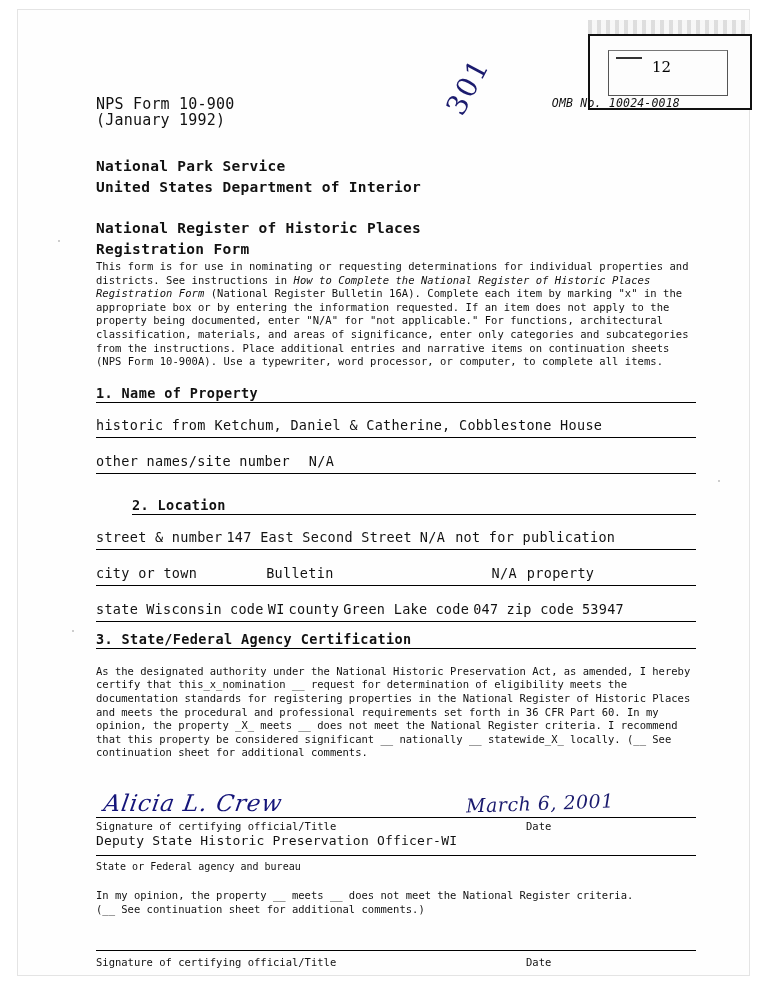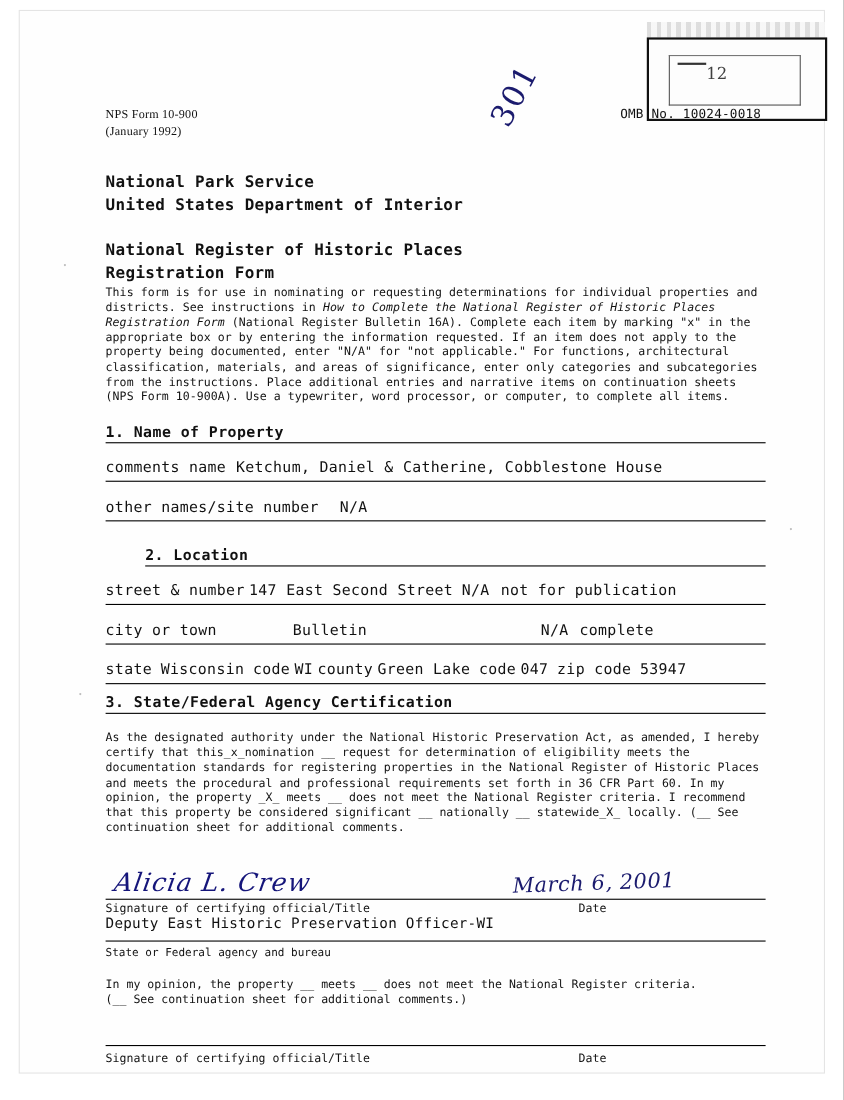--- a/index.html
+++ b/index.html
@@ -33,31 +33,31 @@
     position: absolute;
     left: 78px;
     top: 86px;
     width: 600px;
   }
   .mono {
     font-family: "DejaVu Sans Mono", monospace;
     color: #111;
   }
   .hdr-line {
-    font-size: 11px;
+    font-size: 15px;
     letter-spacing: 0.2px;
     line-height: 16px;
-    font-family: Liberation Serif, serif;
   }
   .omb {
     position: absolute;
-    right: 4px;
+    right: 16px;
     top: 0;
     font-size: 11.5px;
     letter-spacing: 0.2px;
+    font-style: italic;
   }
   .row-head {
     position: relative;
     height: 32px;
   }
   .title-block {
     margin-top: 28px;
     font-size: 14.5px;
     font-weight: bold;
     line-height: 21px;
@@ -225,25 +225,25 @@
   }
   .stamp-tick {
     position: absolute;
     left: 26px;
     top: 21px;
     width: 26px;
     border-top: 2px solid #333;
   }
   .stamp-num {
     position: absolute;
-    left: 52px;
+    left: 62px;
     top: 22px;
     font-family: "DejaVu Serif", serif;
     font-size: 15px;
-    color: #404040;
+    color: #000000;
   }
   .stamp-clip {
     position: absolute;
     left: 570px;
     top: 10px;
     width: 162px;
     height: 18px;
     background: repeating-linear-gradient(90deg, #d8d8d8 0 4px, #f6f6f6 4px 9px);
     opacity: 0.85;
   }
@@ -303,41 +303,41 @@
 
       <div class="mono para"><span>This form is for use in nominating or requesting determinations for individual properties and districts.  See instructions in </span><i>How to Complete the National Register of Historic Places Registration Form</i><span> (National Register Bulletin 16A).  Complete each item by marking "x" in the appropriate box or by entering the information requested.  If an item does not apply to the property being documented, enter "N/A" for "not applicable."  For functions, architectural classification, materials, and areas of significance, enter only categories and subcategories from the instructions.  Place additional entries and narrative items on continuation sheets (NPS Form 10-900A).  Use a typewriter, word processor, or computer, to complete all items.</span></div>
 
       <div class="mono section">
         <span class="lbl">1.  Name of Property</span>
         <span class="rule"></span>
       </div>
 
       <div class="mono fieldline">
         <span class="rule"></span>
-        <span class="txt">comments name</span><span class="val">Ketchum, Daniel &amp; Catherine, Cobblestone House</span>
+        <span class="txt">historic from</span><span class="val">Ketchum, Daniel &amp; Catherine, Cobblestone House</span>
       </div>
 
       <div class="mono fieldline">
         <span class="rule"></span>
         <span class="txt">other names/site number</span><span class="gap"></span><span class="val">N/A</span>
       </div>
 
       <div class="mono section" style="margin-top:22px;margin-left:36px;">
         <span class="lbl">2. Location</span>
         <span class="rule"></span>
       </div>
 
       <div class="mono fieldline">
         <span class="rule"></span>
         <span class="txt" style="padding-right:0;">street &amp; number</span><span class="val">147 East Second Street</span><span class="val">N/A</span><span class="txt" style="padding-left:6px;">not for publication</span>
       </div>
 
       <div class="mono fieldline">
         <span class="rule"></span>
-        <span class="txt">city or town</span><span class="gap" style="width:60px;"></span><span class="val">Bulletin</span><span class="gap" style="width:150px;"></span><span class="val">N/A</span><span class="txt" style="padding-left:6px;">complete</span>
+        <span class="txt">city or town</span><span class="gap" style="width:60px;"></span><span class="val">Bulletin</span><span class="gap" style="width:150px;"></span><span class="val">N/A</span><span class="txt" style="padding-left:6px;">property</span>
       </div>
 
       <div class="mono fieldline">
         <span class="rule"></span>
         <span class="txt" style="padding-right:4px;">state</span><span class="val">Wisconsin</span><span class="txt" style="padding:0 4px;">code</span><span class="txt" style="padding-right:4px;">WI</span><span class="txt" style="padding-right:0;">county</span><span class="val">Green Lake</span><span class="txt" style="padding:0 0 0 4px;">code</span><span class="val">047</span><span class="txt" style="padding:0 4px;">zip code</span><span class="val">53947</span>
       </div>
 
       <div class="mono section" style="margin-top:8px;">
         <span class="lbl">3. State/Federal Agency Certification</span>
         <span class="rule"></span>
@@ -346,21 +346,21 @@
       <div class="mono cert-para">As the designated authority under the National Historic Preservation Act, as amended, I hereby certify that this_x_nomination __ request for determination of eligibility meets the documentation standards for registering properties in the National Register of Historic Places and meets the procedural and professional requirements set forth in 36 CFR Part 60. In my opinion, the property _X_ meets __ does not meet the National Register criteria. I recommend that this property be considered significant __ nationally __ statewide_X_ locally. (__ See continuation sheet for additional comments.</div>
 
       <div class="sig-area">
         <div class="sig-rule"></div>
         <div class="sig-script">Alicia L. Crew</div>
         <div class="sig-date">March 6, 2001</div>
         <div class="mono sig-caption">Signature of certifying official/Title</div>
         <div class="mono sig-caption-right">Date</div>
       </div>
 
-      <div class="mono sub-title">Deputy East Historic Preservation Officer-WI</div>
+      <div class="mono sub-title">Deputy State Historic Preservation Officer-WI</div>
       <div class="rule-full"></div>
       <div class="mono cap-small">State or Federal agency and bureau</div>
 
       <div class="mono opinion">
         <div>In my opinion, the property __ meets __ does not meet the National Register criteria.</div>
         <div>(__ See continuation sheet for additional comments.)</div>
       </div>
 
       <div class="rule-space1"></div>
       <div class="rule-full"></div>

